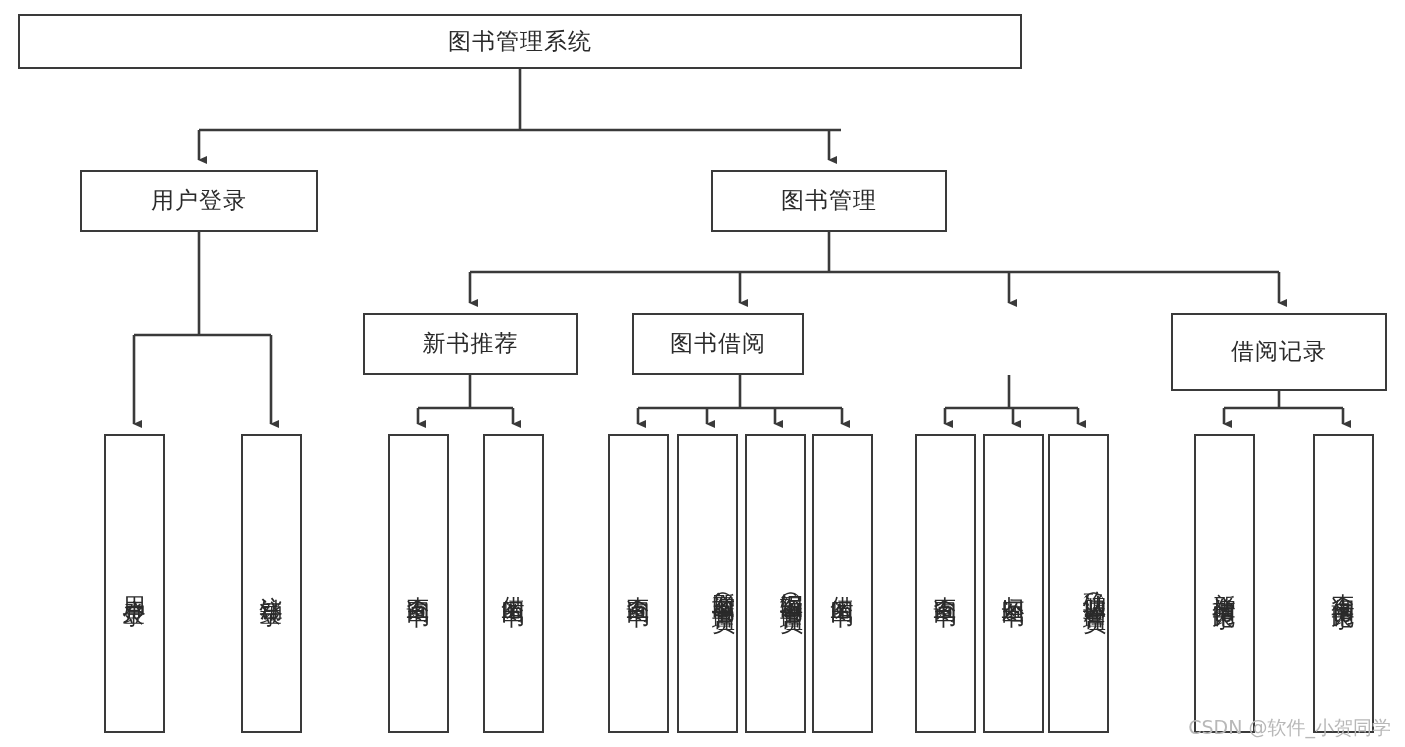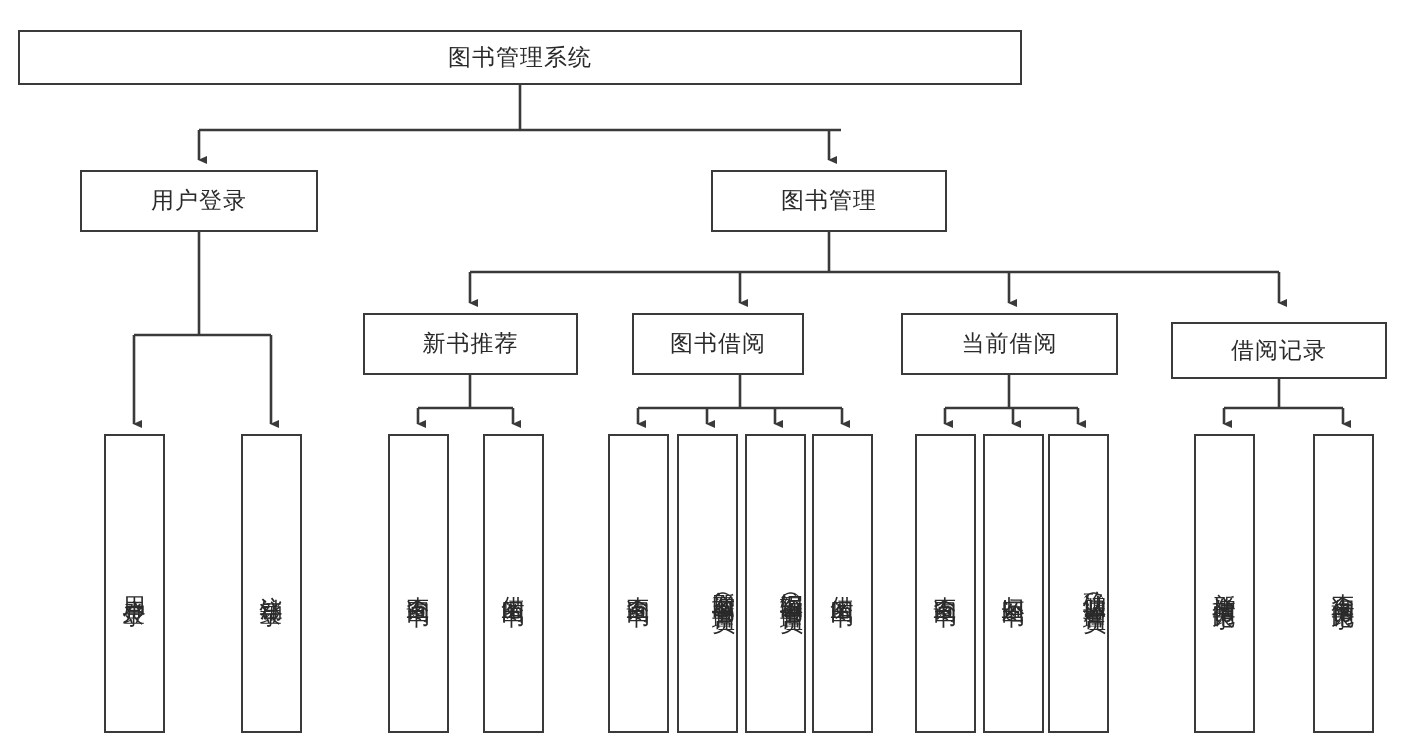--- a/index.html
+++ b/index.html
@@ -114,41 +114,38 @@
       <path d="M1078,408 L1078,424" marker-end="url(#arrowhead)"></path>
 
       <path d="M1279,375 L1279,408"></path>
       <path d="M1224,408 L1343,408"></path>
       <path d="M1224,408 L1224,424" marker-end="url(#arrowhead)"></path>
       <path d="M1343,408 L1343,424" marker-end="url(#arrowhead)"></path>
 
     </g>
   </svg>
 
-  <div class="node horiz" style="left:18px;top:14px;width:1004px;height:55px;margin-top:16px;">
+  <div class="node horiz" style="left:18px;top:14px;width:1004px;height:55px;">
     <span>图书管理系统</span>
   </div>
 
   <div class="node horiz" style="left:80px;top:170px;width:238px;height:62px;">
     <span>用户登录</span>
   </div>
   <div class="node horiz" style="left:711px;top:170px;width:236px;height:62px;align-items:center;">
     <span>图书管理</span>
   </div>
 
   <div class="node horiz" style="left:363px;top:313px;width:215px;height:62px;">
     <span>新书推荐</span>
   </div>
   <div class="node horiz" style="left:632px;top:313px;width:172px;height:62px;">
     <span>图书借阅</span>
   </div>
-  <div class="node horiz" style="left:901px;top:313px;width:217px;height:62px;">
-    <span>当前借阅</span>
-  </div>
-  <div class="node horiz" style="left:1171px;top:322px;width:216px;height:57px;">
+  <div class="node horiz" style="left:1171px;top:313px;width:216px;height:78px;">
     <span>借阅记录</span>
   </div>
 
   <div class="node vert center" style="left:104px;top:434px;width:61px;height:299px;">
     <span class="vlabel">用户登录</span>
   </div>
   <div class="node vert center" style="left:241px;top:434px;width:61px;height:299px;">
     <span class="vlabel">注销登录</span>
   </div>
   <div class="node vert center" style="left:388px;top:434px;width:61px;height:299px;">
@@ -178,14 +175,15 @@
   <div class="node vert pad-top" style="left:1048px;top:434px;width:61px;height:299px;">
     <span class="vlabel">确认归还（管理员）</span>
   </div>
   <div class="node vert center" style="left:1194px;top:434px;width:61px;height:299px;">
     <span class="vlabel">新增借阅记录</span>
   </div>
   <div class="node vert center" style="left:1313px;top:434px;width:61px;height:299px;">
     <span class="vlabel">查询借阅记录</span>
   </div>
 
+  <div id="watermark">CSDN @软件_小贺同学</div>
 
 </div>
 
 </body></html>

